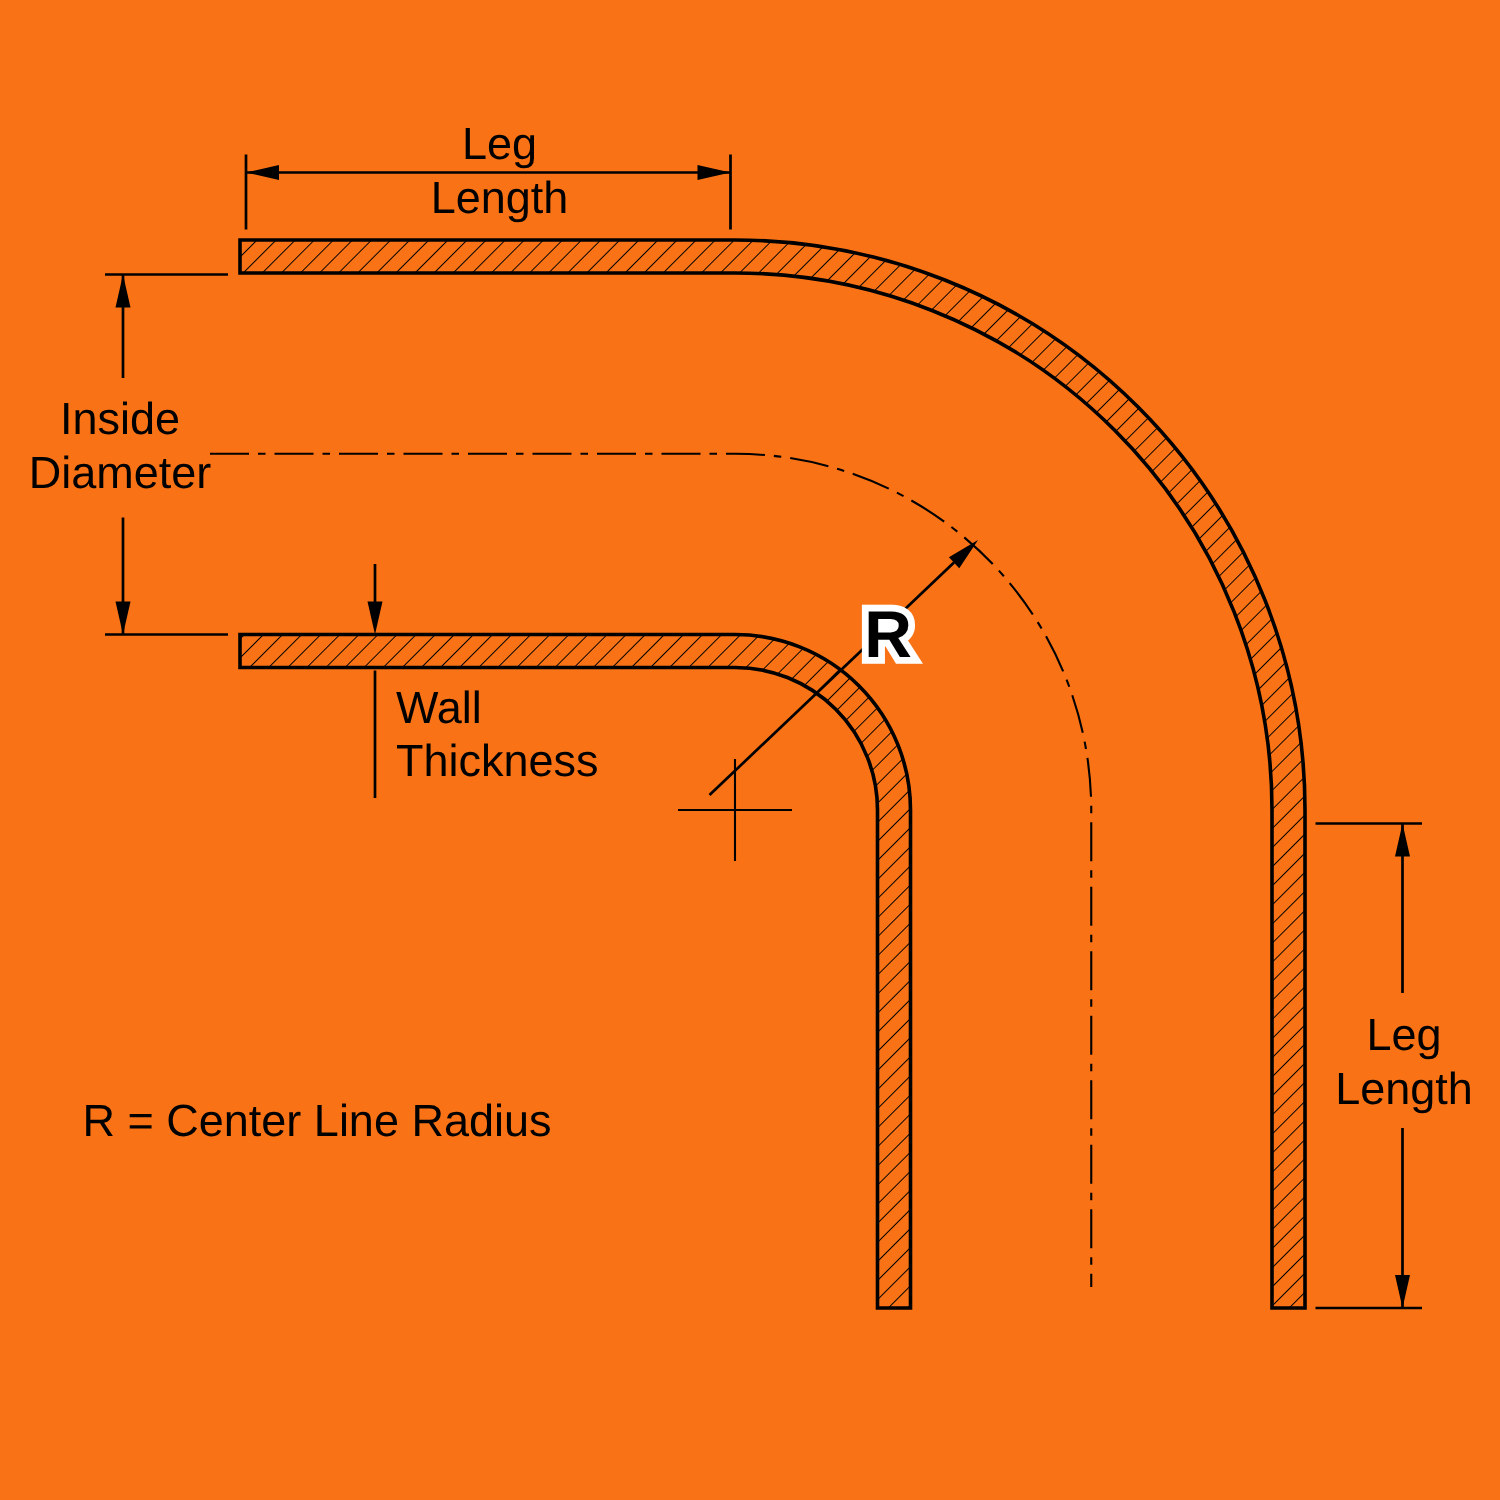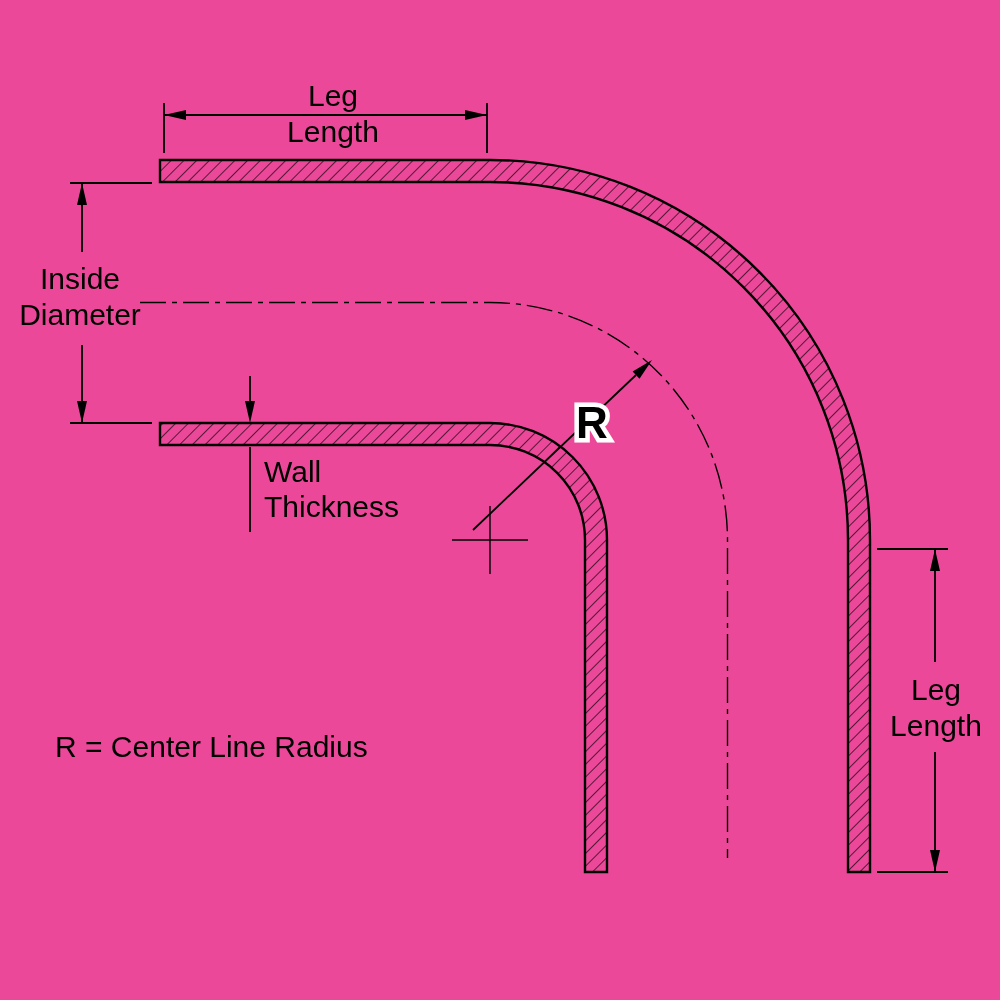--- a/index.html
+++ b/index.html
@@ -1,16 +1,16 @@
 <!DOCTYPE html>
 <html><head>
 <meta charset="utf-8">
 <style>
   html, body { margin: 0; padding: 0; background: #ffffff; }
-  .canvas { width: 1000px; height: 1000px; background: #ec4899; position: relative; overflow: hidden; }
+  .canvas { width: 1000px; height: 1000px; background: #f97316; position: relative; overflow: hidden; }
   svg { display: block; }
   .wall { fill: url(#hatch); stroke: #000000; stroke-width: 2.4; }
   .hatchline { stroke: #000000; stroke-width: 1.3; }
   .centerline { fill: none; stroke: #000000; stroke-width: 1.4; stroke-dasharray: 26 6 5 6; }
   .thin { fill: none; stroke: #000000; stroke-width: 1.4; }
   .dim { fill: none; stroke: #000000; stroke-width: 1.8; }
   .arrow { fill: #000000; stroke: none; }
   .label { font-family: "Liberation Sans", sans-serif; font-size: 30px; fill: #000000; }
   .mid { text-anchor: middle; }
   .rlabel { font-family: "Liberation Sans", sans-serif; font-size: 44px; font-weight: bold;

